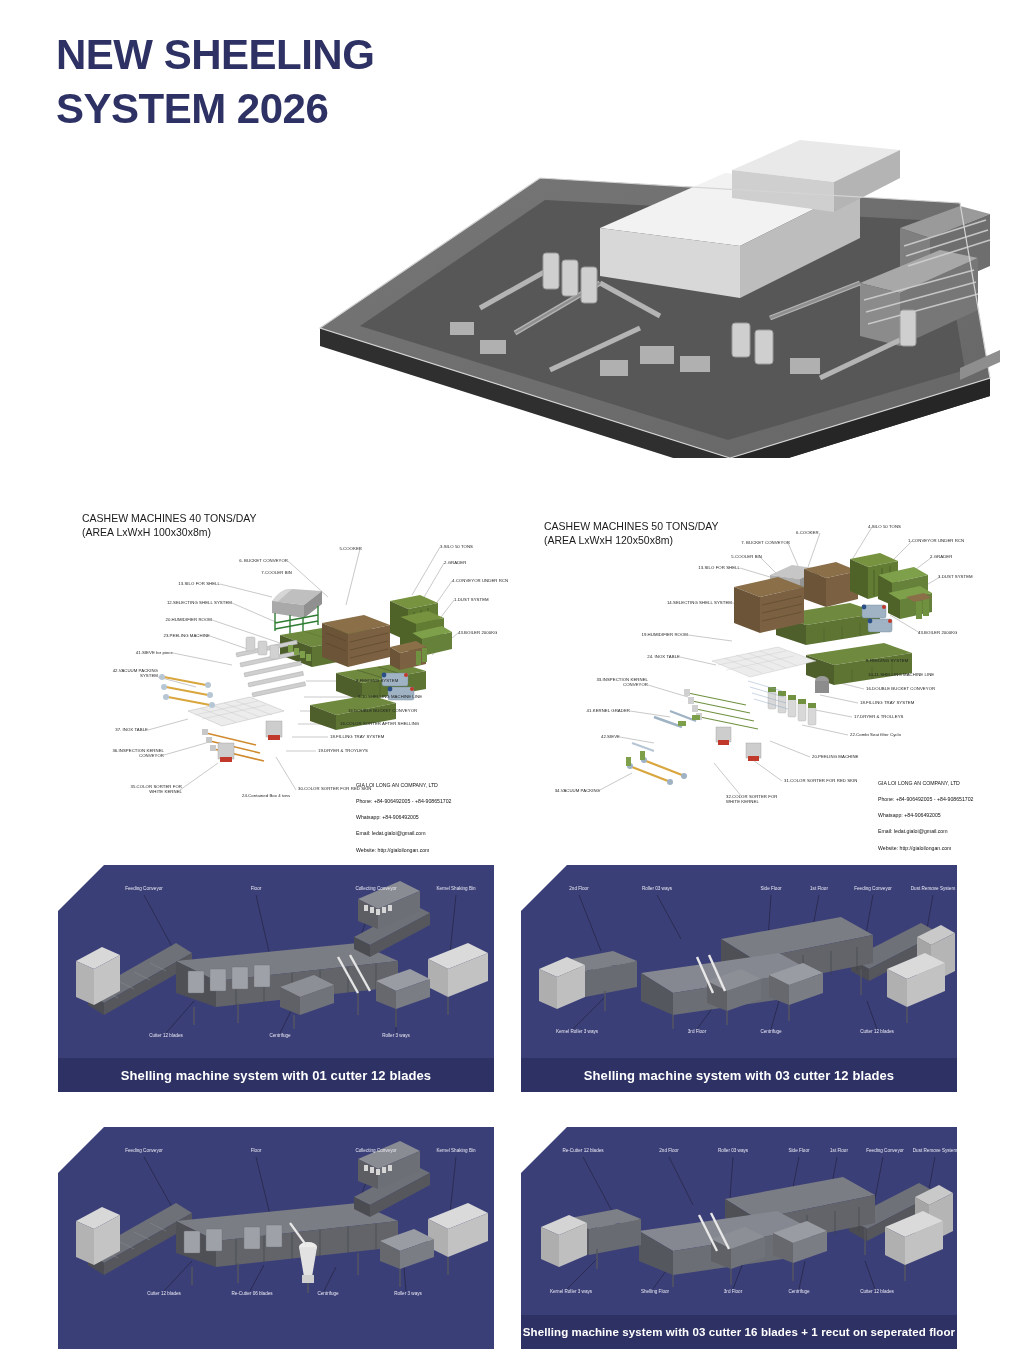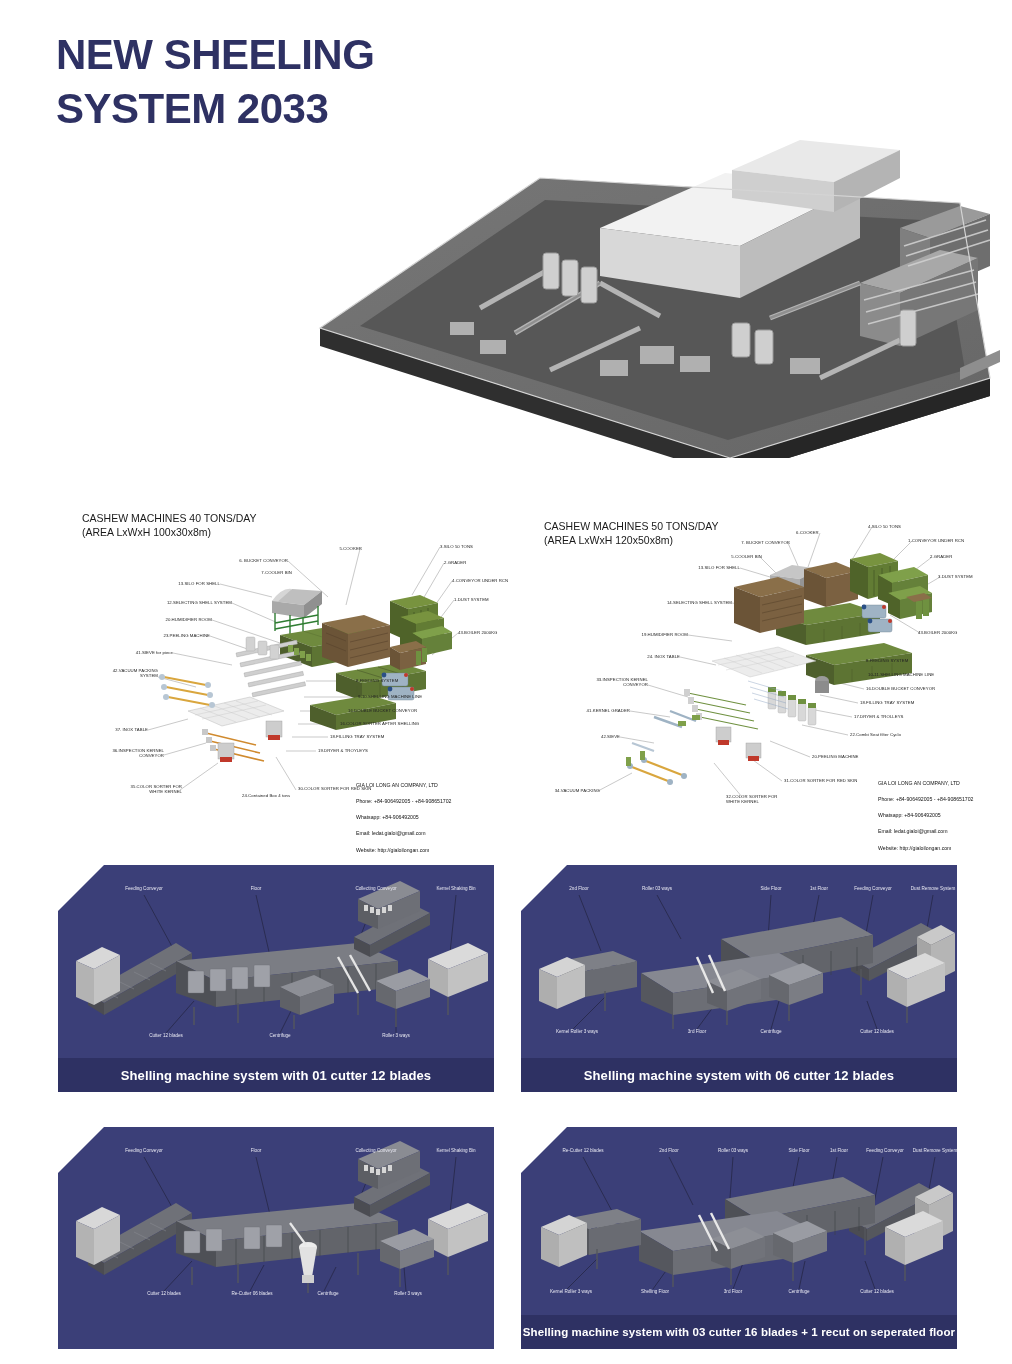--- a/index.html
+++ b/index.html
@@ -60,21 +60,21 @@
     white-space: nowrap; line-height: 1.2;
   }
   .plbl.c { transform: translateX(-50%); }
 </style>
 </head>
 <body>
 
 <div class="page">
 
   <div class="title">NEW SHEELING
-SYSTEM 2033</div>
+SYSTEM 2026</div>
 
   <div class="hero">
     <svg width="700" height="380" viewBox="0 0 700 380">
       <defs>
         <linearGradient id="floorG" x1="0" y1="0" x2="1" y2="1">
           <stop offset="0%" stop-color="#9b9b9b"></stop>
             <stop offset="100%" stop-color="#7d7d7d"></stop>
         </linearGradient>
         <linearGradient id="wallG" x1="0" y1="0" x2="0" y2="1">
           <stop offset="0%" stop-color="#efefef"></stop>
@@ -859,21 +859,21 @@
     <div class="plbl c" style="left:136px;top:21px;">Roller 03 ways</div>
     <div class="plbl c" style="left:250px;top:21px;">Side Floor</div>
     <div class="plbl c" style="left:298px;top:21px;">1st Floor</div>
     <div class="plbl c" style="left:352px;top:21px;">Feeding Conveyor</div>
     <div class="plbl c" style="left:412px;top:21px;">Dust Remove System</div>
     <div class="plbl c" style="left:56px;top:164px;">Kernel Roller 3 ways</div>
     <div class="plbl c" style="left:176px;top:164px;">3rd Floor</div>
     <div class="plbl c" style="left:250px;top:164px;">Centrifuge</div>
     <div class="plbl c" style="left:356px;top:164px;">Cutter 12 blades</div>
 
-    <div class="bp-caption">Shelling machine system with 06 cutter 12 blades</div>
+    <div class="bp-caption">Shelling machine system with 03 cutter 12 blades</div>
   </div>
 
   <div class="bluepanel" style="left:58px; top:1127px; width:436px; height:222px;">
     <div class="corner"></div>
     <svg width="436" height="188" viewBox="0 0 436 188" style="position:absolute;left:0;top:0;">
       <g stroke="#1b1c30" stroke-width="0.55" fill="none">
         <line x1="86" y1="30" x2="124" y2="98"></line>
         <line x1="198" y1="30" x2="214" y2="96"></line>
         <line x1="318" y1="30" x2="300" y2="76"></line>
         <line x1="398" y1="30" x2="392" y2="86"></line>

